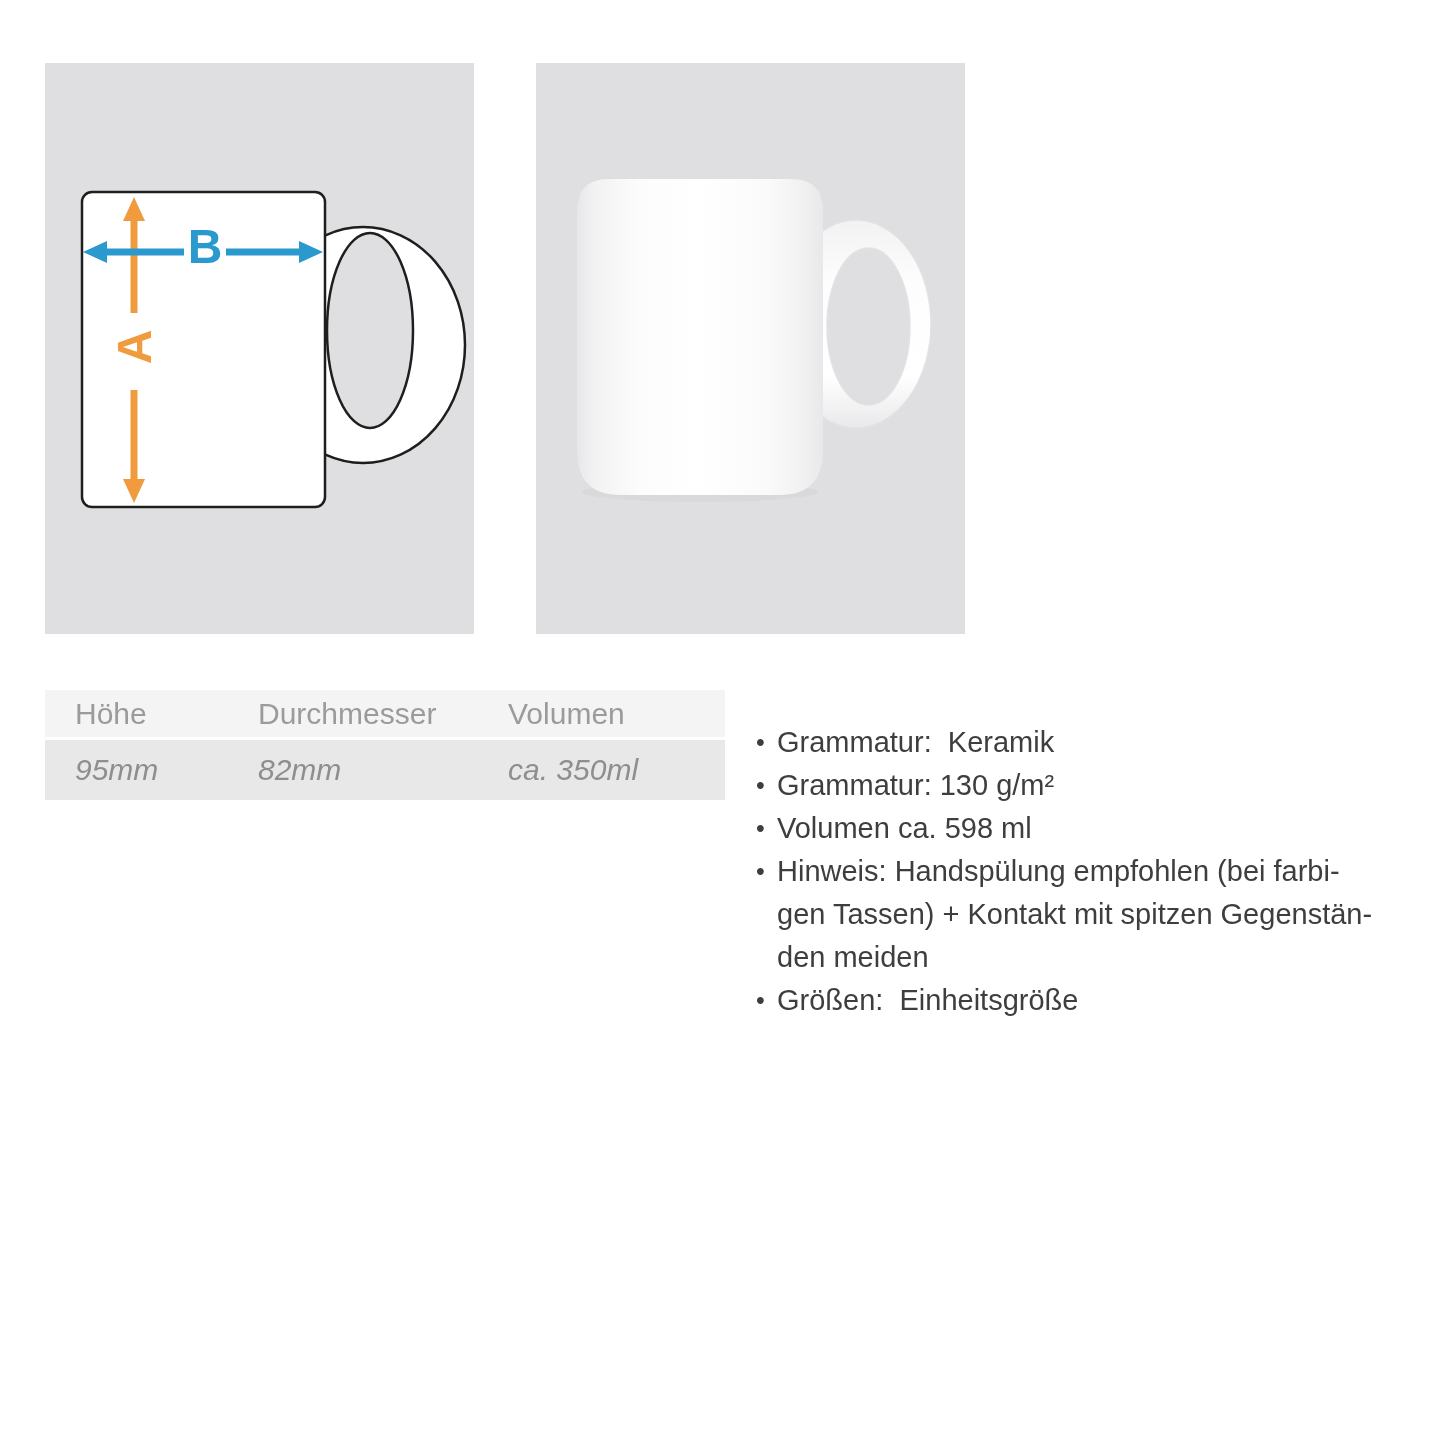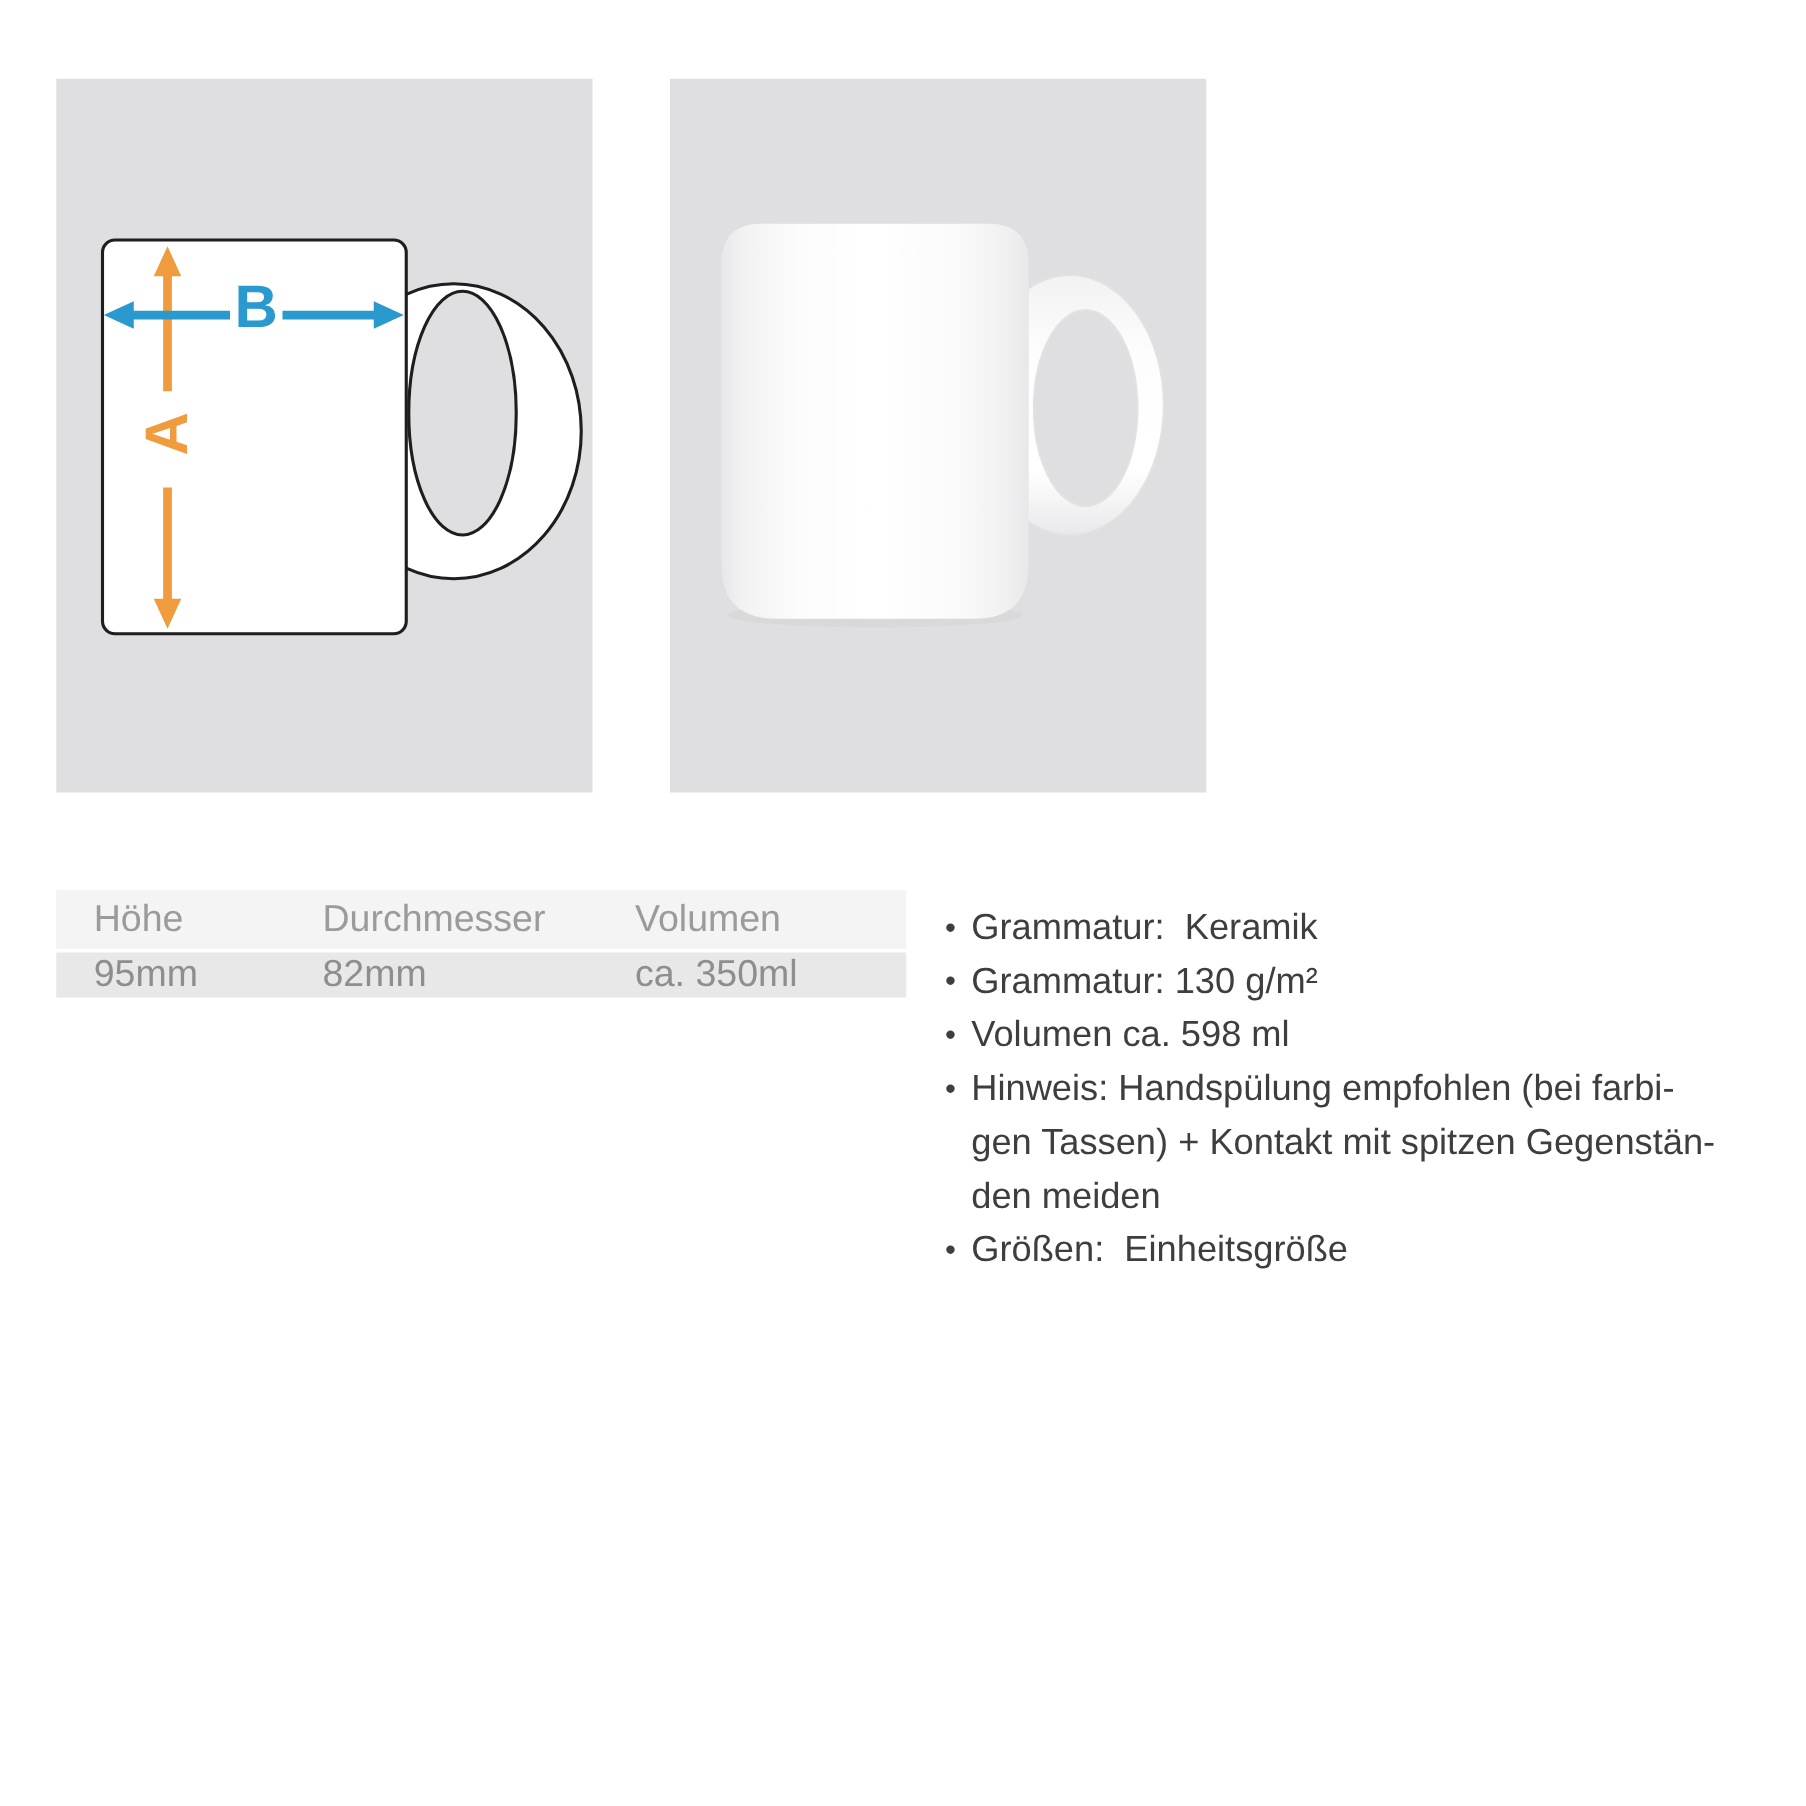--- a/index.html
+++ b/index.html
@@ -9,24 +9,24 @@
   }
   .panel{position:absolute;top:63px;width:429px;height:571px;background:#dfdfe1;}
   .panel.diagram{left:45px;}
   .panel.photo{left:536px;}
   .panel svg{display:block;width:429px;height:571px;}
 
   
   .spec-table{position:absolute;left:45px;top:690px;width:680px;font-size:30px;}
   .spec-row{
     display:grid;grid-template-columns:183px 250px 1fr;
-    align-items:center;padding-left:30px;box-sizing:border-box;margin-top:22px;
+    align-items:center;padding-left:30px;box-sizing:border-box;
   }
   .spec-row.header{height:47px;background:#f4f4f4;color:#9b9b9b;}
-  .spec-row.values{height:36px;background:#e8e8e8;color:#8e8e8e;margin-top:3px;}
+  .spec-row.values{height:60px;background:#e8e8e8;color:#8e8e8e;margin-top:3px;font-style:italic;}
   .spec-cell{white-space:nowrap;}
 
   
   .desc{position:absolute;left:745px;top:687px;width:700px;color:#3e3e3e;
         font-size:29px;line-height:43px;}
   .desc-paragraph{margin:0;white-space:pre-wrap;}
   .features{margin-top:34px;}
   .feature-item{display:flex;align-items:flex-start;}
   .bullet{flex:0 0 32px;width:32px;box-sizing:border-box;padding-left:11px;
           font-size:25px;line-height:43px;}

